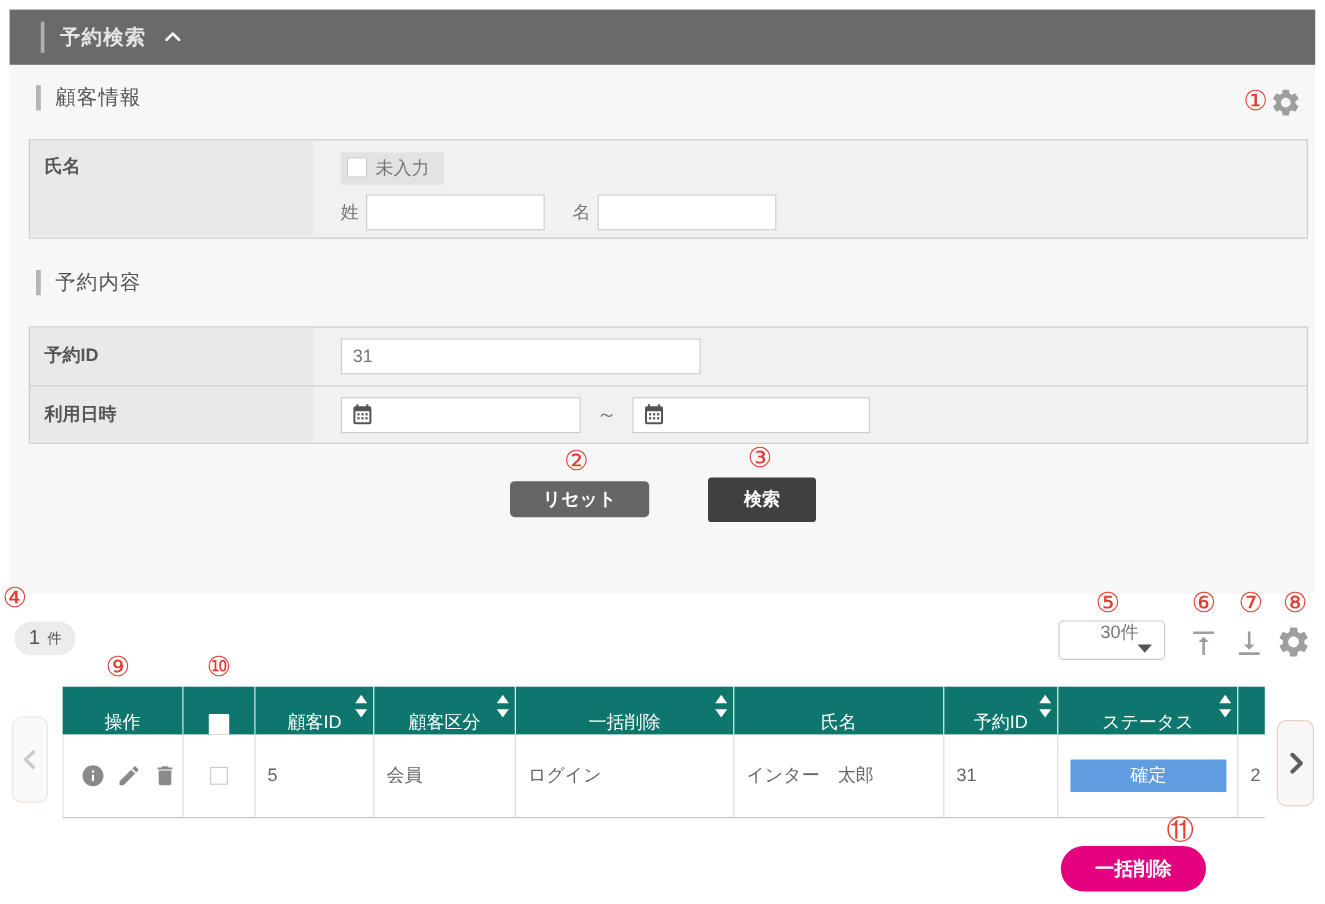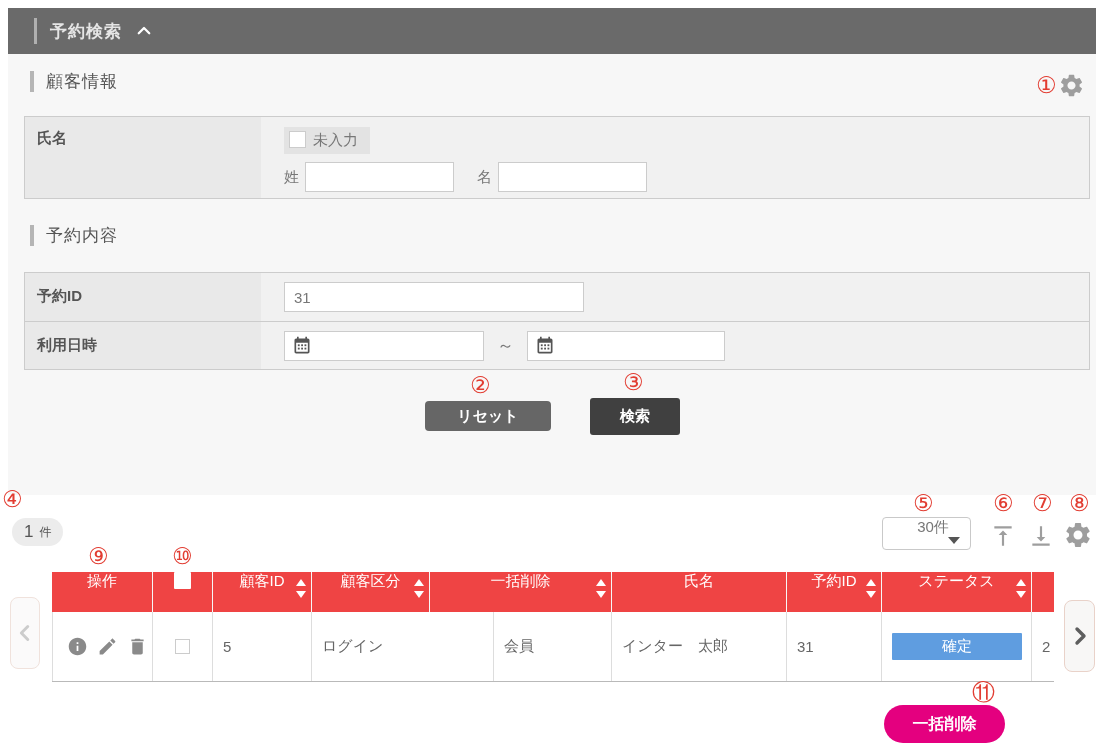--- a/index.html
+++ b/index.html
@@ -44,21 +44,21 @@
   .fval2 { flex:1; display:flex; align-items:center; padding-left:23px; }
   .txt-input.rid { width:300px; }
   .date-wrap { position:relative; }
   .txt-input.date { width:200px; padding-left:36px; }
   .date-ic { position:absolute; left:8px; top:5px; }
   .tilde { color:#777; font-size:17px; margin:0 13px; }
 
   .btn { position:absolute; border:none; color:#fff; font-weight:bold; font-size:15px; cursor:pointer;
     display:flex; align-items:center; justify-content:center;
     font-family:"Liberation Sans","DejaVu Sans",sans-serif; }
-  .btn-reset { left:417px; top:393px; width:126px; height:30px; background:#666; border-radius:4px; }
+  .btn-reset { left:417px; top:393px; width:116px; height:30px; background:#666; border-radius:4px; }
   .btn-search { left:582px; top:390px; width:90px; height:37px; background:#404040; border-radius:3px; }
 
   
   .ann { position:absolute; color:#e23d32; font-size:23px; line-height:1;
     font-family:"DejaVu Sans",sans-serif; z-index:30; }
 
   
   .count-pill { position:absolute; left:12px; top:518px; height:28px; border-radius:14px; background:#ececec;
     display:flex; align-items:center; padding:0 12px; }
   .count-num { color:#555; font-size:17px; }
@@ -72,21 +72,21 @@
 
   .tool-ic { position:absolute; cursor:pointer; display:flex; }
   .ic-upload { left:990px; top:523px; }
   .ic-download { left:1028px; top:523px; }
   .ic-gear2 { left:1063px; top:520px; }
 
   
   .tbl-clip { position:absolute; left:52px; top:572px; width:1002px; height:110px; overflow:hidden; }
   .tbl-inner { width:1080px; }
   .thead { display:flex; height:40px; }
-  .th { background:#ef4444; color:#fff; font-size:15px; display:flex; align-items:flex-start; justify-content:center;
+  .th { background:#0f766e; color:#fff; font-size:15px; display:flex; align-items:flex-end; justify-content:center;
     position:relative; border-right:1px solid #f7f7f7; flex:0 0 auto; }
   .sorts { position:absolute; right:5px; top:7px; display:flex; flex-direction:column; gap:5px; }
   .tri-up { width:0; height:0; border-left:5px solid transparent; border-right:5px solid transparent; border-bottom:7px solid #fff; }
   .tri-dn { width:0; height:0; border-left:5px solid transparent; border-right:5px solid transparent; border-top:7px solid #fff; }
   .hd-cb { width:17px; height:17px; background:#fff; border-radius:1px; }
 
   .trow { display:flex; height:70px; background:#fff; border-bottom:1px solid #b9b9b9; }
   .td { border-right:1px solid #ddd; display:flex; align-items:center; color:#666; font-size:15px; flex:0 0 auto; }
   .td:first-child { border-left:1px solid #ddd; }
   .td.ops { padding-left:14px; gap:9px; }
@@ -306,22 +306,22 @@
           <span style="display:flex;">
             <svg width="21" height="21" viewBox="0 0 24 24" fill="#8a8a8a">
                 <path d="M6 19c0 1.1.9 2 2 2h8c1.1 0 2-.9 2-2V7H6v12zM19 4h-3.5l-1-1h-5l-1 1H5v2h14V4z"></path>
               </svg>
           </span>
         </div>
         <div class="td center w1">
           <span class="row-cb"></span>
         </div>
         <div class="td txt w2">5</div>
+        <div class="td txt w3">会員</div>
         <div class="td txt w4">ログイン</div>
-        <div class="td txt w3">会員</div>
         <div class="td txt w5">インター　太郎</div>
         <div class="td txt w6">31</div>
         <div class="td w7">
           <span class="status-badge">確定</span>
         </div>
         <div class="td txt w8">2</div>
       </div>
     </div>
   </div>
 

